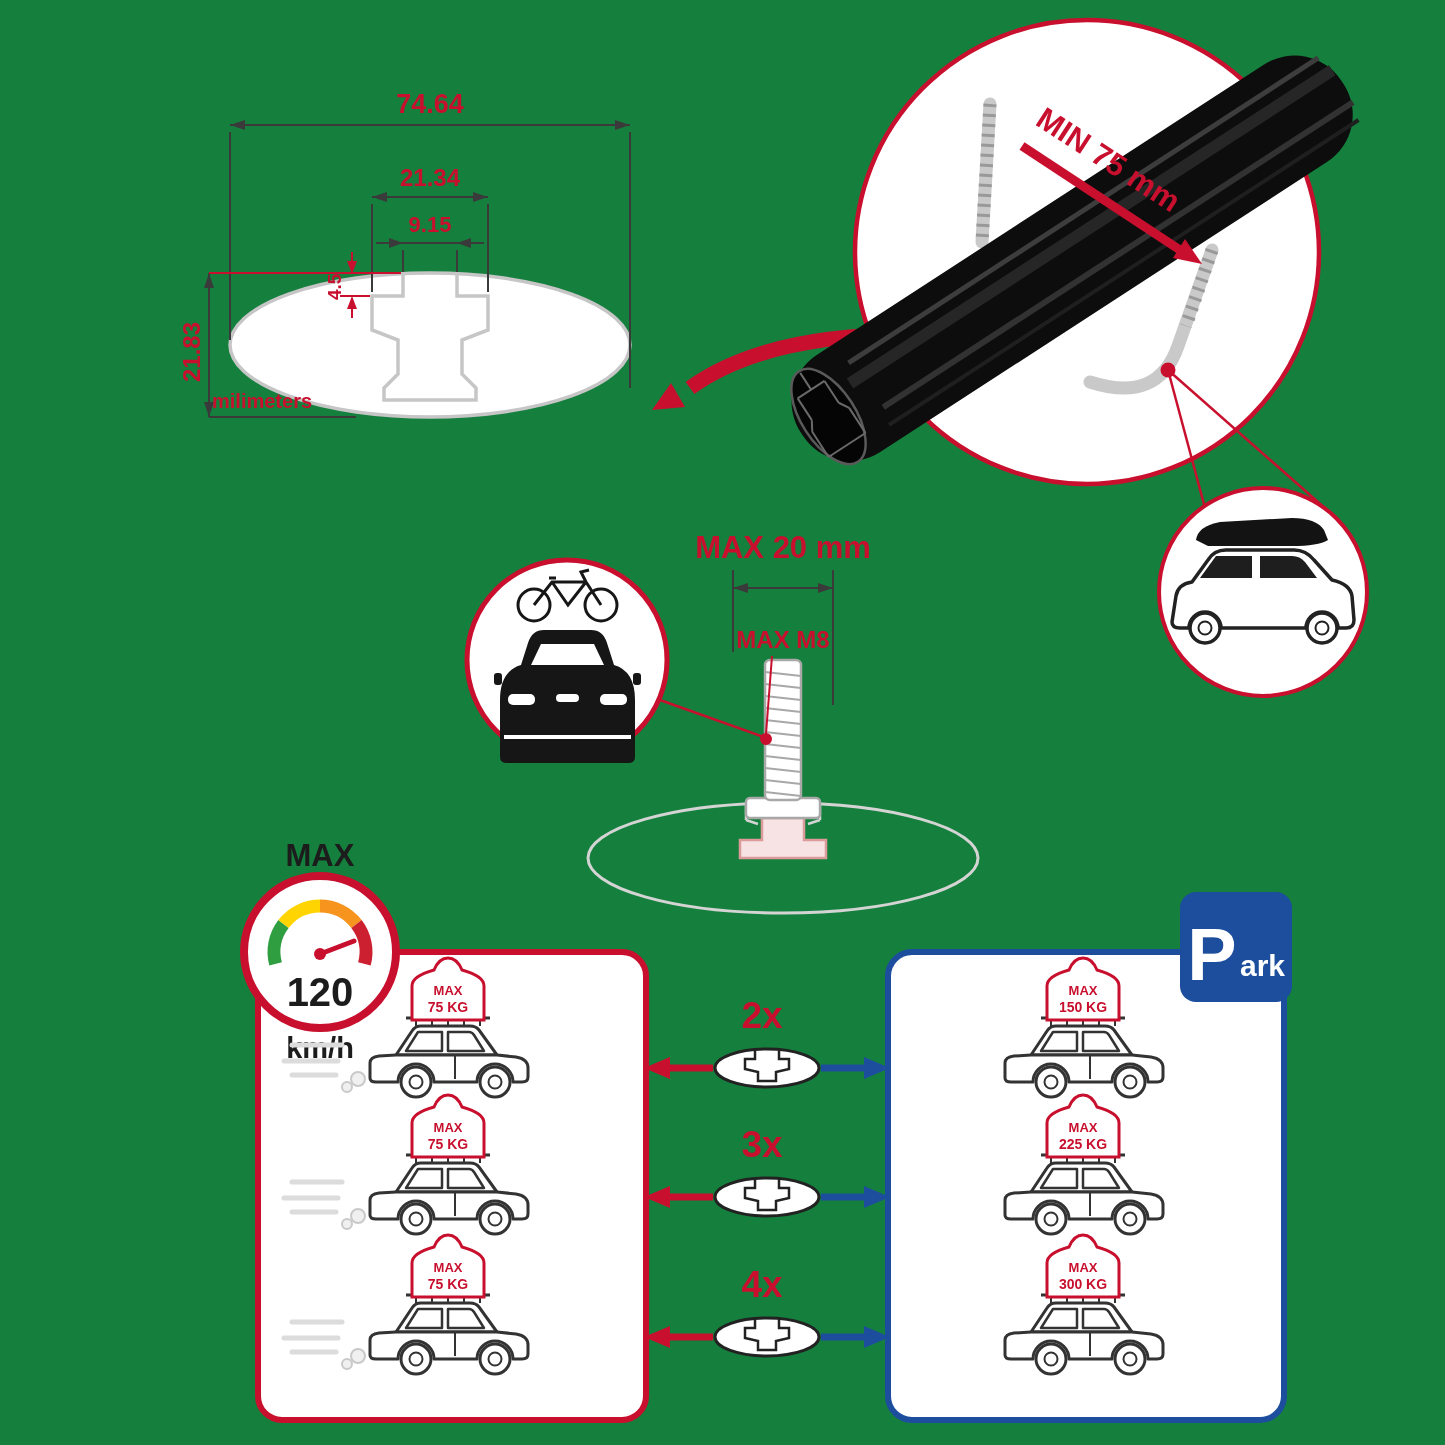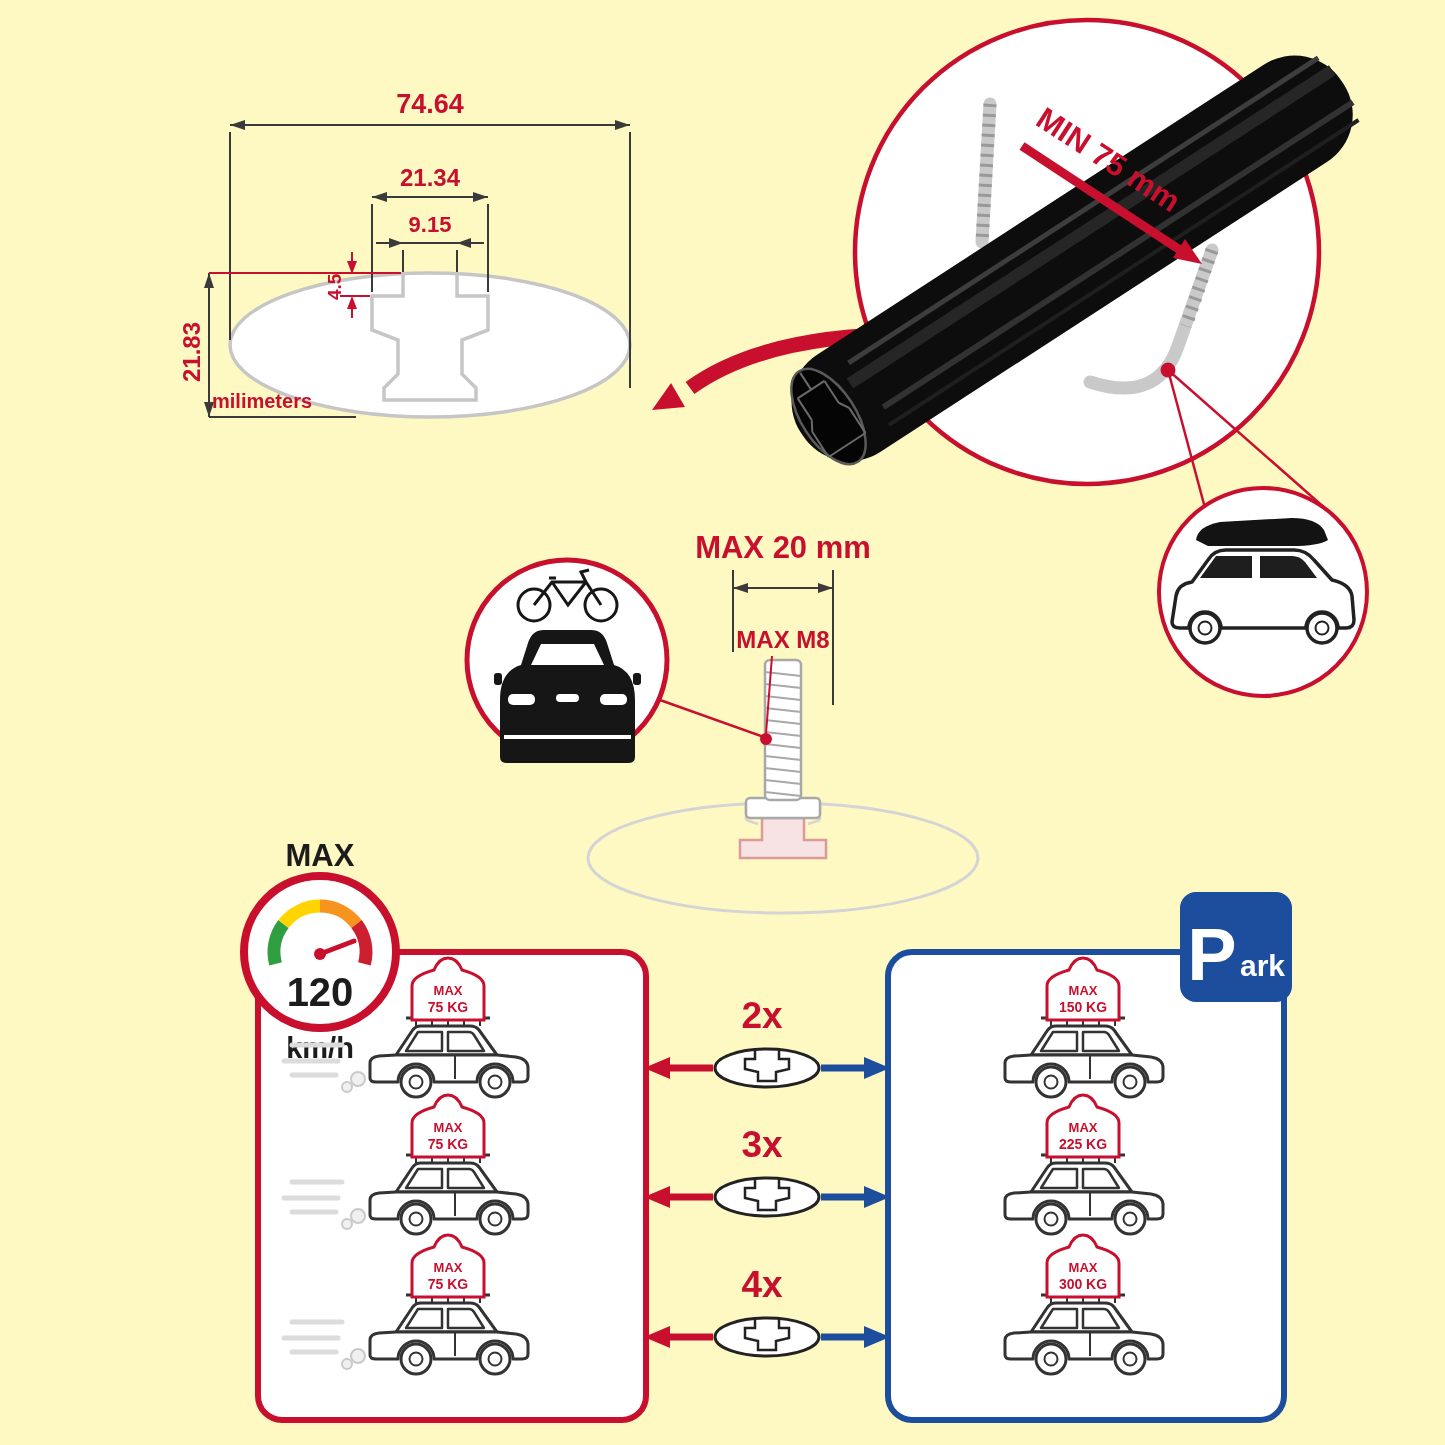--- a/index.html
+++ b/index.html
@@ -2,21 +2,21 @@
 <html style="--accent-red: #c8102e; --accent-blue: #1d4e9e; --line-gray: #c6c6c6; --bar-black: #0d0d0d;"><head>
 <meta charset="utf-8">
 <style>
   :root{
     --accent-red:#c8102e;
     --accent-blue:#1d4e9e;
     --line-gray:#c6c6c6;
     --bar-black:#0d0d0d;
   }
   html,body{margin:0;padding:0;background:#ffffff;}
-  .page{position:relative;width:1445px;height:1445px;background:#fef9c3;overflow:hidden;
+  .page{position:relative;width:1445px;height:1445px;background:#15803d;overflow:hidden;
         font-family:"Liberation Sans", sans-serif;}
   svg text{font-family:"Liberation Sans", sans-serif;font-weight:bold;}
   .t-red{fill:var(--accent-red);}
   .t-dark{fill:#1c1c1c;}
   .t-white{fill:#ffffff;}
   .rs{stroke:var(--accent-red);}
   .rf{fill:var(--accent-red);}
   .bs{stroke:var(--accent-blue);}
   .bf{fill:var(--accent-blue);}
 </style>

